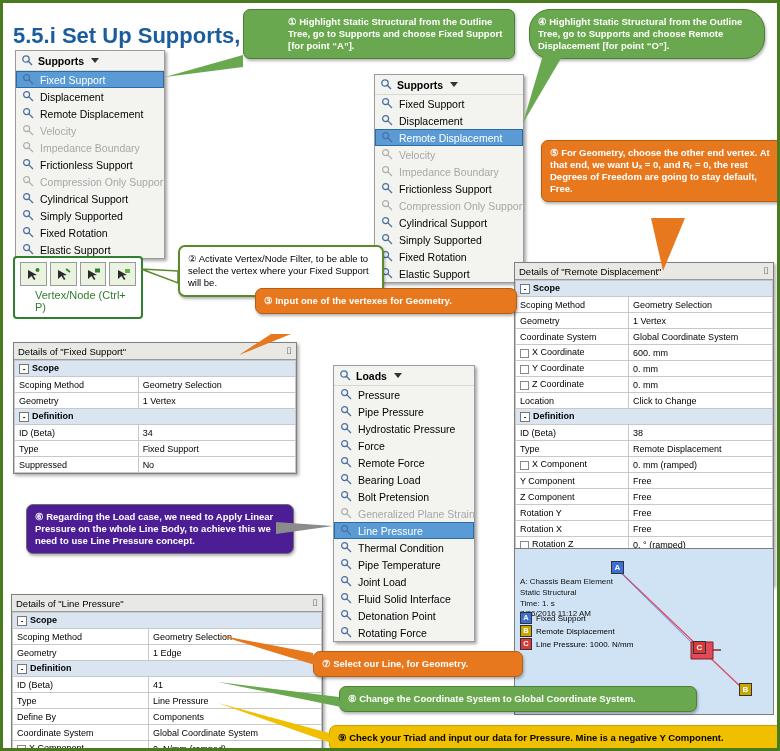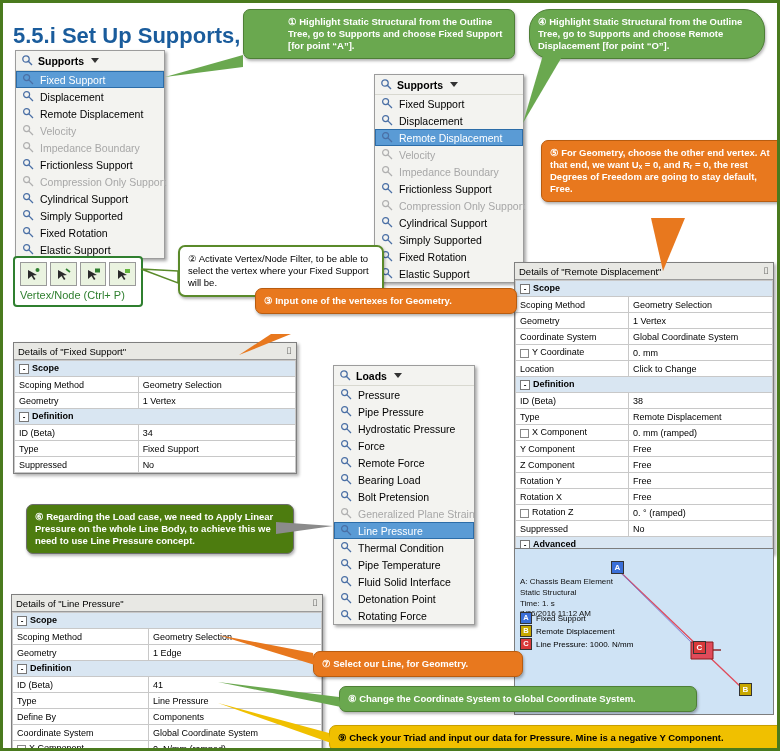--- a/index.html
+++ b/index.html
@@ -63,29 +63,29 @@
   .ckbox{display:inline-block;width:7px;height:7px;border:1px solid #888;background:#fff;margin-right:3px;vertical-align:middle;}
 
   
   .callout{
     position:absolute;border-radius:7px;padding:6px 8px;
     font-size:9.5px;line-height:1.25;color:#fff;font-weight:bold;
     box-shadow:1px 2px 3px rgba(0,0,0,.3);
   }
   .co-green{background:#6aa84f;border:1px solid #4e7f36;}
   .co-orange{background:#e8781e;border:1px solid #b85c10;}
-  .co-gray{background:#4d7c0f;border:1px solid #6d6d6d;}
+  .co-gray{background:#4c1d95;border:1px solid #6d6d6d;}
   .co-white{background:#fff;color:#000;border:2px solid #5a8a2a;font-weight:normal;}
   .co-yellow{background:#f0c000;border:1px solid #c79f00;color:#000;}
 
   
   .vnbar{background:#fff;border:2px solid #2f7f2f;border-radius:4px;}
   .vnrow{display:flex;gap:3px;padding:4px 5px 2px 5px;}
   .vnbtn{width:25px;height:22px;border:1px solid #9a9a9a;background:#eaf3e0;display:flex;align-items:center;justify-content:center;}
-  .vnlabel{font-size:11px;color:#2f7f2f;padding:1px 5px 4px 5px;}
+  .vnlabel{font-size:11px;color:#2f7f2f;padding:1px 5px 4px 20px;}
 
   
   .viewport{background:#cfe3f5;border:1px solid #7d7d7d;position:relative;overflow:hidden;}
   .vp-txt{position:absolute;font-size:8px;color:#111;line-height:1.35;margin-top:24px;}
   .vp-tag{position:absolute;width:11px;height:11px;border:1px solid #333;font-size:8px;
     display:flex;align-items:center;justify-content:center;color:#fff;font-weight:bold;}
   .legend-row{display:flex;align-items:center;gap:4px;font-size:8px;margin-top:1px;}
   .legend-sq{width:10px;height:10px;border:1px solid #333;display:inline-block;
     color:#fff;font-size:7.5px;text-align:center;line-height:10px;font-weight:bold;}
 
@@ -428,20 +428,29 @@
         <span>Thermal Condition</span>
       </div>
       <div class="menu-item ">
         <span class="mi-ico">
           <svg width="13" height="13" viewBox="0 0 13 13">
             <circle cx="4.6" cy="4.6" r="3" fill="none" stroke="#4a6fa5" stroke-width="1.2"></circle>
             <path d="M6.9 6.9 L11 11" stroke="#4a6fa5" stroke-width="1.3"></path>
           </svg>
         </span>
         <span>Pipe Temperature</span>
+      </div>
+      <div class="menu-item ">
+        <span class="mi-ico">
+          <svg width="13" height="13" viewBox="0 0 13 13">
+            <circle cx="4.6" cy="4.6" r="3" fill="none" stroke="#4a6fa5" stroke-width="1.2"></circle>
+            <path d="M6.9 6.9 L11 11" stroke="#4a6fa5" stroke-width="1.3"></path>
+          </svg>
+        </span>
+        <span>Joint Load</span>
       </div>
       <div class="menu-item ">
         <span class="mi-ico">
           <svg width="13" height="13" viewBox="0 0 13 13">
             <circle cx="4.6" cy="4.6" r="3" fill="none" stroke="#4a6fa5" stroke-width="1.2"></circle>
             <path d="M6.9 6.9 L11 11" stroke="#4a6fa5" stroke-width="1.3"></path>
           </svg>
         </span>
         <span>Fluid Solid Interface</span>
       </div>
@@ -549,21 +558,29 @@
         </tr>
         <tr>
           <td class="k"><span>Geometry</span></td>
           <td class="v"><span>1 Vertex</span></td>
         </tr>
         <tr>
           <td class="k"><span>Coordinate System</span></td>
           <td class="v"><span>Global Coordinate System</span></td>
         </tr>
         <tr>
+          <td class="k"><span class="ckbox"></span><span>X Coordinate</span></td>
+          <td class="v"><span>600. mm</span></td>
+        </tr>
+        <tr>
           <td class="k"><span class="ckbox"></span><span>Y Coordinate</span></td>
+          <td class="v"><span>0. mm</span></td>
+        </tr>
+        <tr>
+          <td class="k"><span class="ckbox"></span><span>Z Coordinate</span></td>
           <td class="v"><span>0. mm</span></td>
         </tr>
         <tr>
           <td class="k"><span>Location</span></td>
           <td class="v"><span>Click to Change</span></td>
         </tr>
         <tr class="section">
           <td colspan="2"><span class="exp">-</span><span>Definition</span></td>
         </tr>
         <tr>

